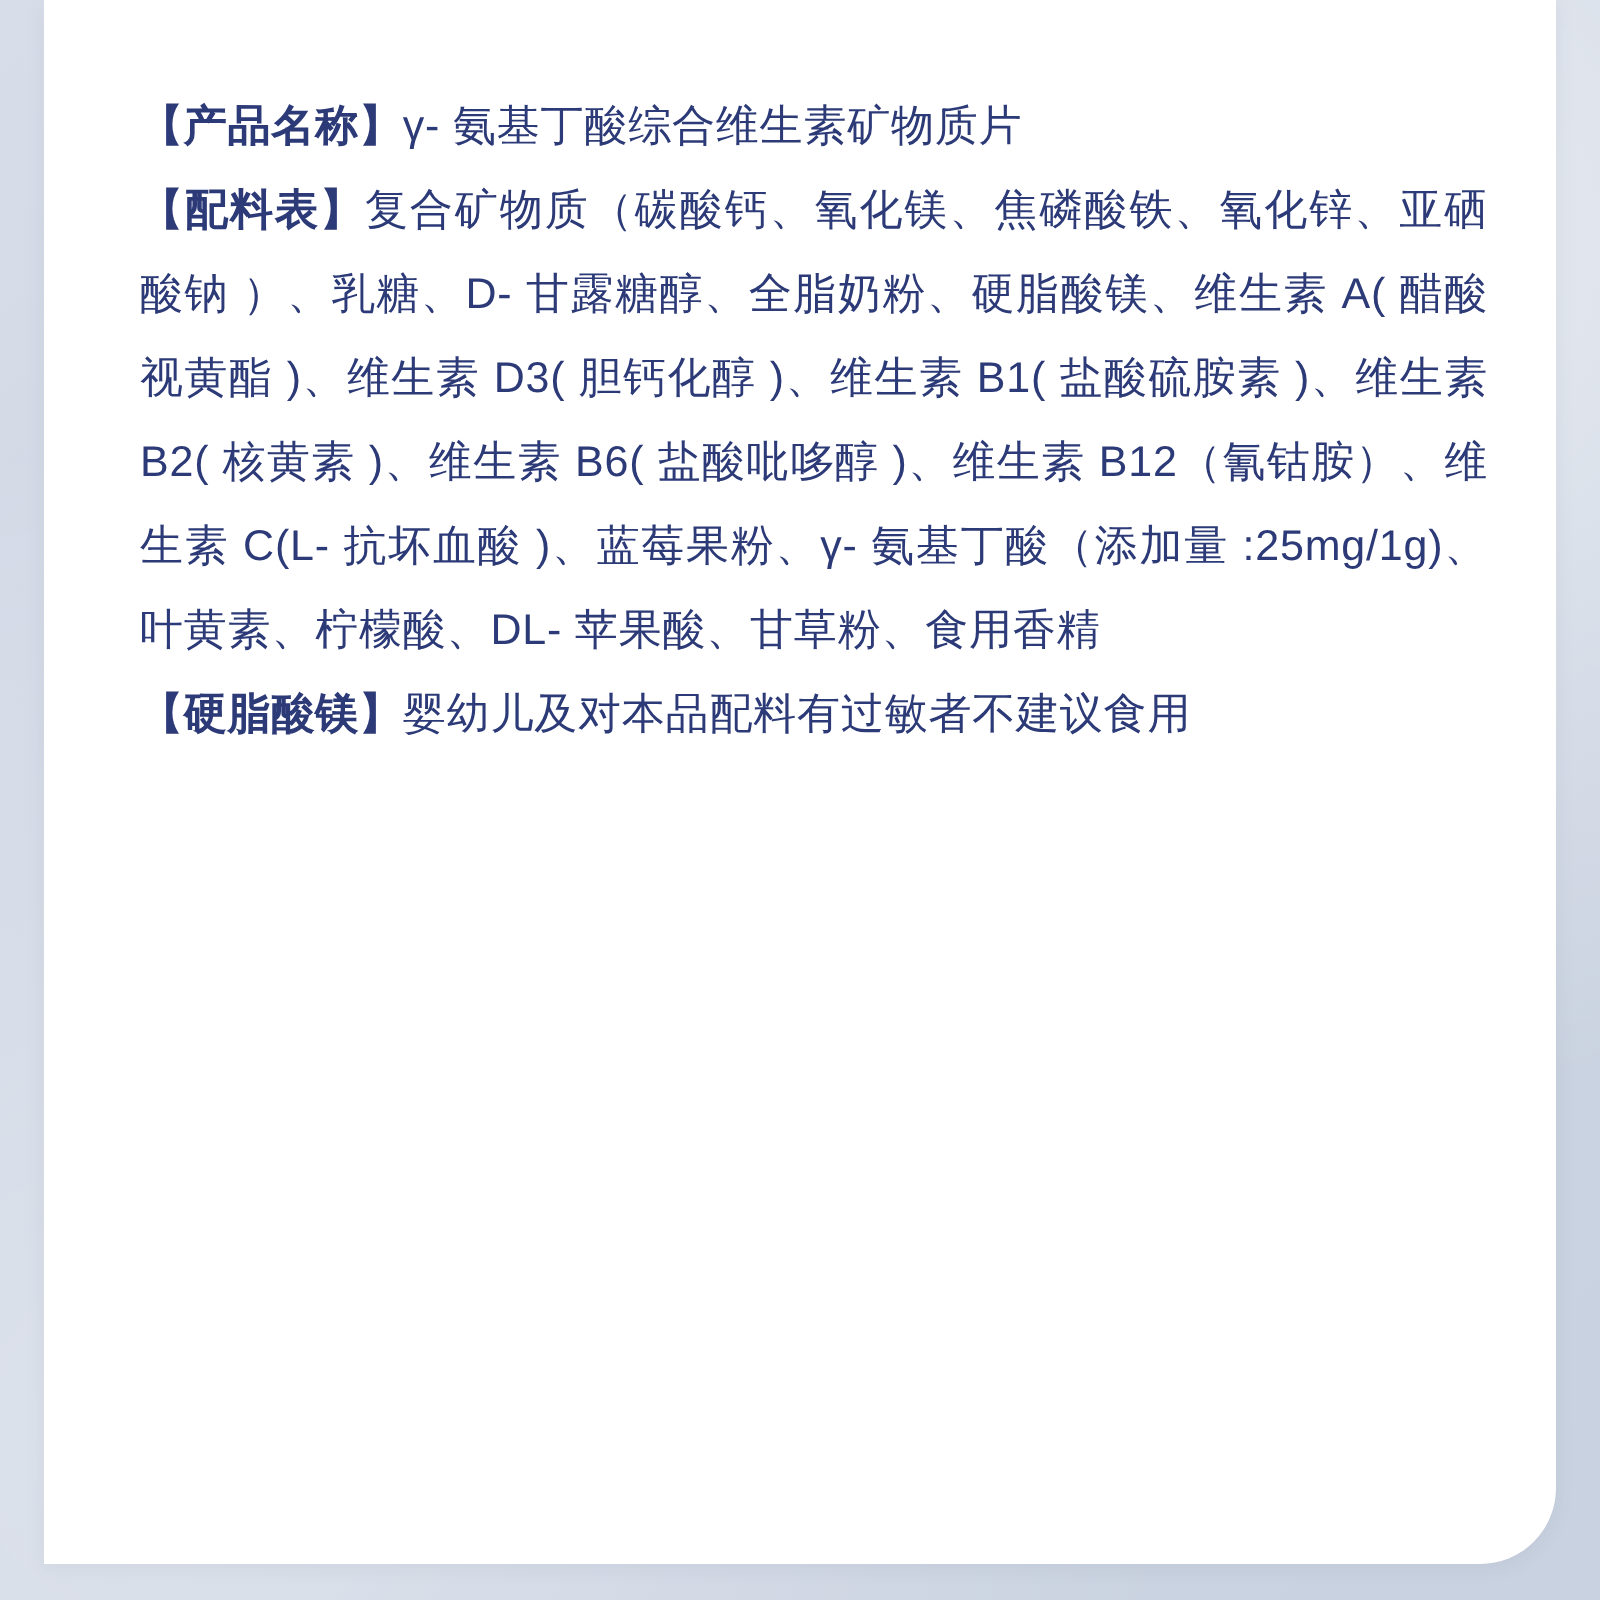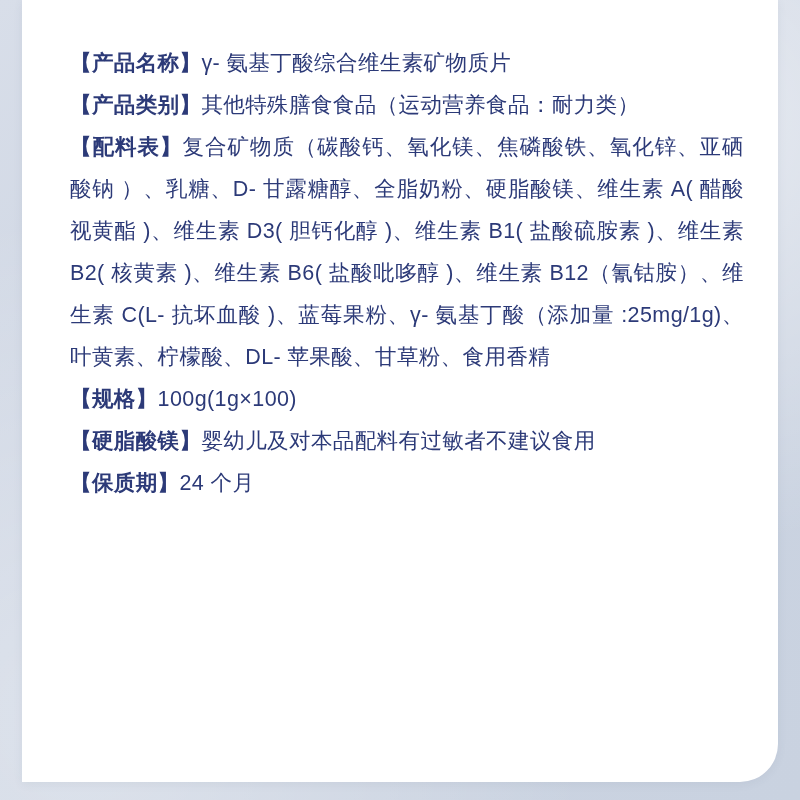--- a/index.html
+++ b/index.html
@@ -69,38 +69,29 @@
 <body>
 
 <div id="page">
   <div id="label-card">
     <div id="content">
 
       <div class="line">
         <span class="key">【产品名称】</span><span class="val">γ- 氨基丁酸综合维生素矿物质片</span>
       </div>
 
-      <div class="line">
-        <span class="key">【产品类别】</span><span class="val">其他特殊膳食食品（运动营养食品：耐力类）</span>
-      </div>
 
       <div class="line ingredients">
         <span class="key">【配料表】</span><span class="val">复合矿物质（碳酸钙、氧化镁、焦磷酸铁、氧化锌、亚硒酸钠 ）、乳糖、D- 甘露糖醇、全脂奶粉、硬脂酸镁、维生素 A( 醋酸视黄酯 )、维生素 D3( 胆钙化醇 )、维生素 B1( 盐酸硫胺素 )、维生素 B2( 核黄素 )、维生素 B6( 盐酸吡哆醇 )、维生素 B12（氰钴胺）、维生素 C(L- 抗坏血酸 )、蓝莓果粉、γ- 氨基丁酸（添加量 :25mg/1g)、叶黄素、柠檬酸、DL- 苹果酸、甘草粉、食用香精</span>
       </div>
 
-      <div class="line">
-        <span class="key">【规格】</span><span class="val">100g(1g×100)</span>
-      </div>
 
 
 
       <div class="line">
         <span class="key">【硬脂酸镁】</span><span class="val">婴幼儿及对本品配料有过敏者不建议食用</span>
       </div>
 
 
-      <div class="line">
-        <span class="key">【保质期】</span><span class="val">24 个月</span>
-      </div>
 
     </div>
   </div>
 </div>
 
 </body></html>

